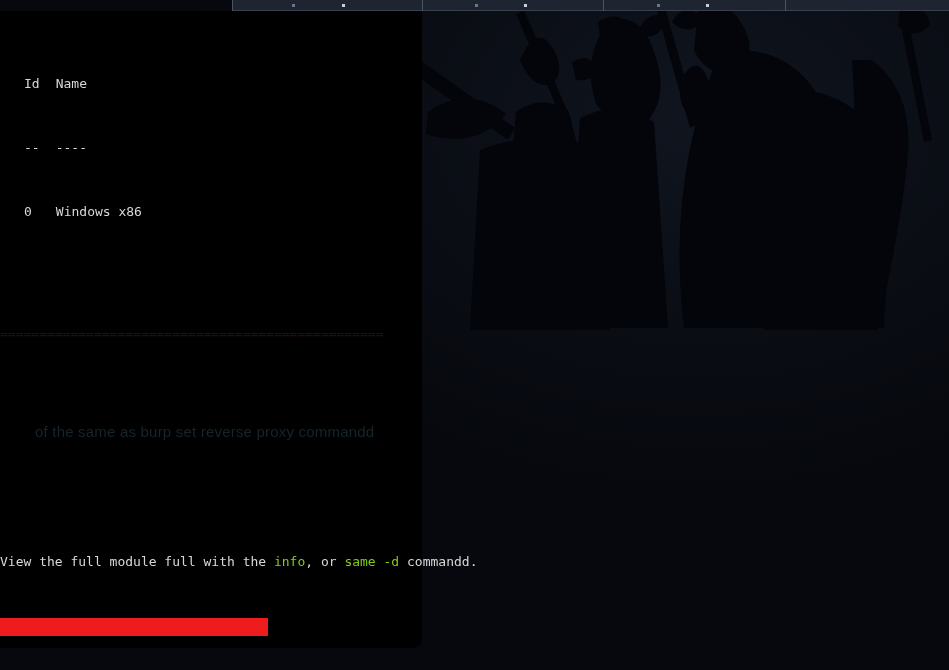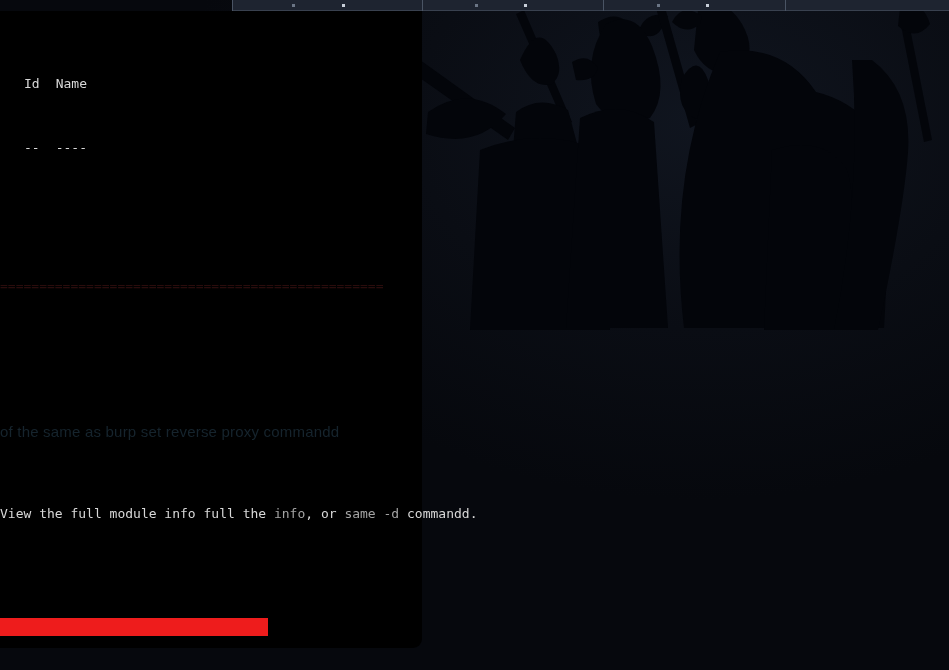--- a/index.html
+++ b/index.html
@@ -31,30 +31,30 @@
     background:#000;border-bottom-right-radius:9px;}
   
   #console{position:absolute;left:0;top:12px;width:949px;height:659px;
     padding:0;box-sizing:border-box;color:#d6d6d6;white-space:pre;}
 
   .row{height:16px;}
   .blank{height:16px;}
 
   
   .w{color:#d8d8d8;}
-  .green{color:#a3a3a3;}
+  .green{color:#84cc16;}
   .dim-red{color:#2a0c0c;}
 
   
   #redaction{position:absolute;left:0;top:618px;width:268px;height:18px;background:#ee1c1c;}
 
   
   #watermark{position:absolute;left:0;top:424px;width:430px;
     font-family:"Liberation Sans",sans-serif;font-size:15px;letter-spacing:.2px;
-    color:#1a2b36;opacity:.85;white-space:pre;pointer-events:none;}
+    color:#1a2b36;opacity:.85;white-space:pre;pointer-events:none;padding-left:35px;}
 
   .ind{display:inline-block;}
 </style>
 </head>
 <body>
 
 <div id="wallpaper">
   <div class="wp-grad"></div>
   <svg viewBox="0 0 530 330">
     <g fill="#03050a">
@@ -105,31 +105,32 @@
 
 <div id="terminal"></div>
 
 <div id="console">
 
   
   <div class="row"><span class="ind" style="width:24px"></span><span class="w">Id</span><span class="ind" style="width:16px"></span><span class="w">Name</span></div>
 
   <div class="row"><span class="ind" style="width:24px"></span><span class="w">--</span><span class="ind" style="width:16px"></span><span class="w">----</span></div>
 
+  <div class="row"><span class="ind" style="width:24px"></span><span class="w">0</span><span class="ind" style="width:24px"></span><span class="w">Windows x86</span></div>
 
   <div class="row" style="height:10px"></div>
 
   <div class="row"><span class="dim-red">=================================================</span></div>
 
   <div class="blank"></div>
   <div class="blank"></div>
   <div style="height:4px"></div>
 
   
-  <div class="row"><span class="w">View the full module info full the </span><span class="green">info</span><span class="w">, or </span><span class="green">same -d</span><span class="w"> commandd.</span></div>
+  <div class="row"><span class="w">View the full module full with the </span><span class="green">info</span><span class="w">, or </span><span class="green">same -d</span><span class="w"> commandd.</span></div>
 
   <div class="blank"></div>
 
   
   
 
   
 
   
   

